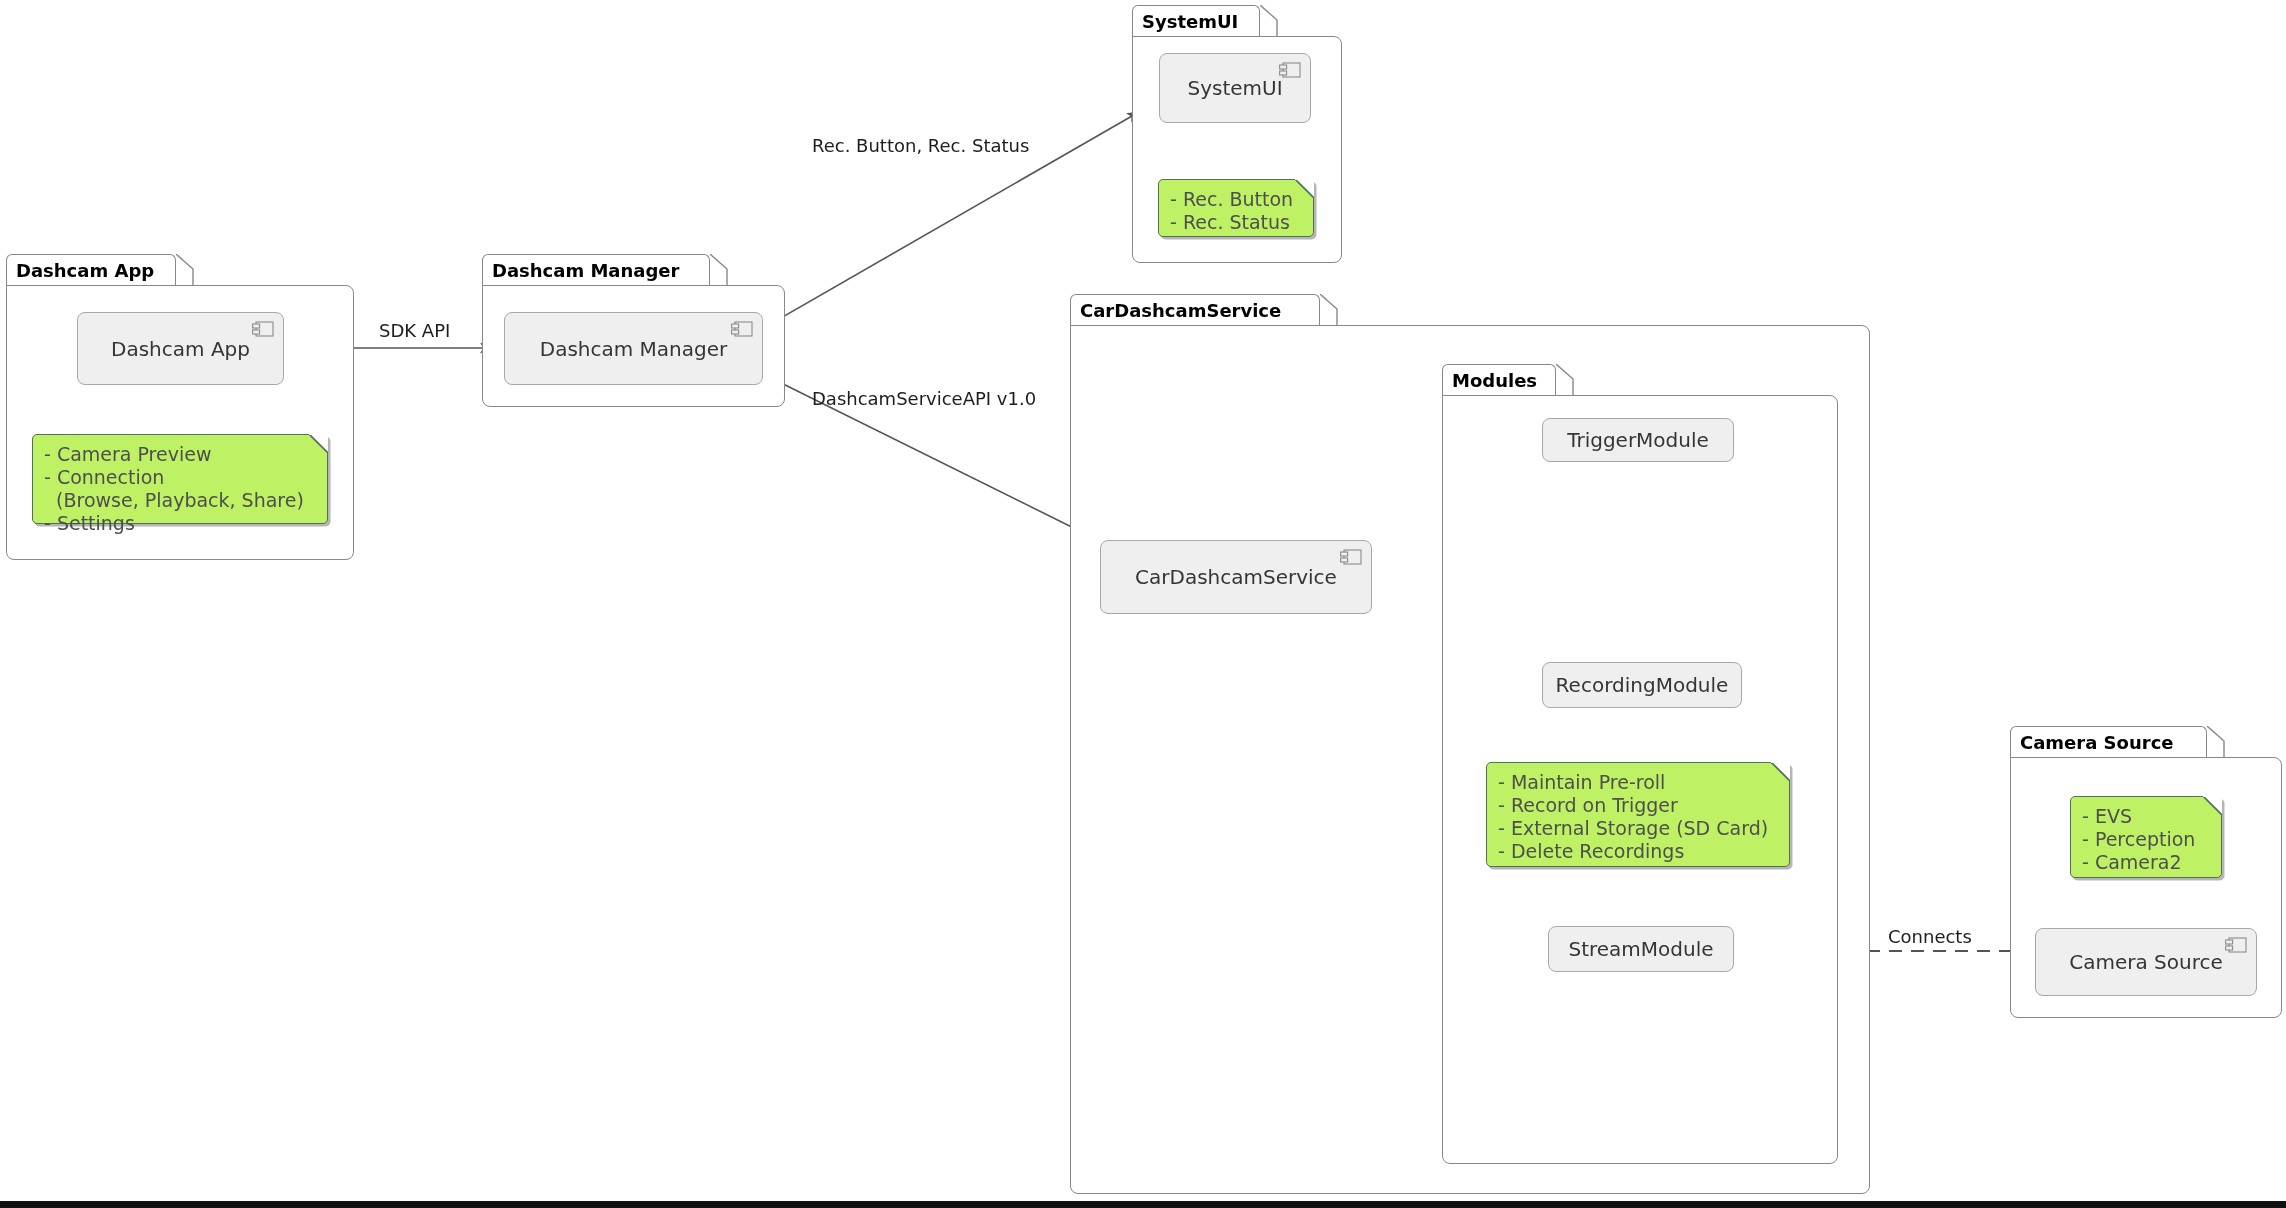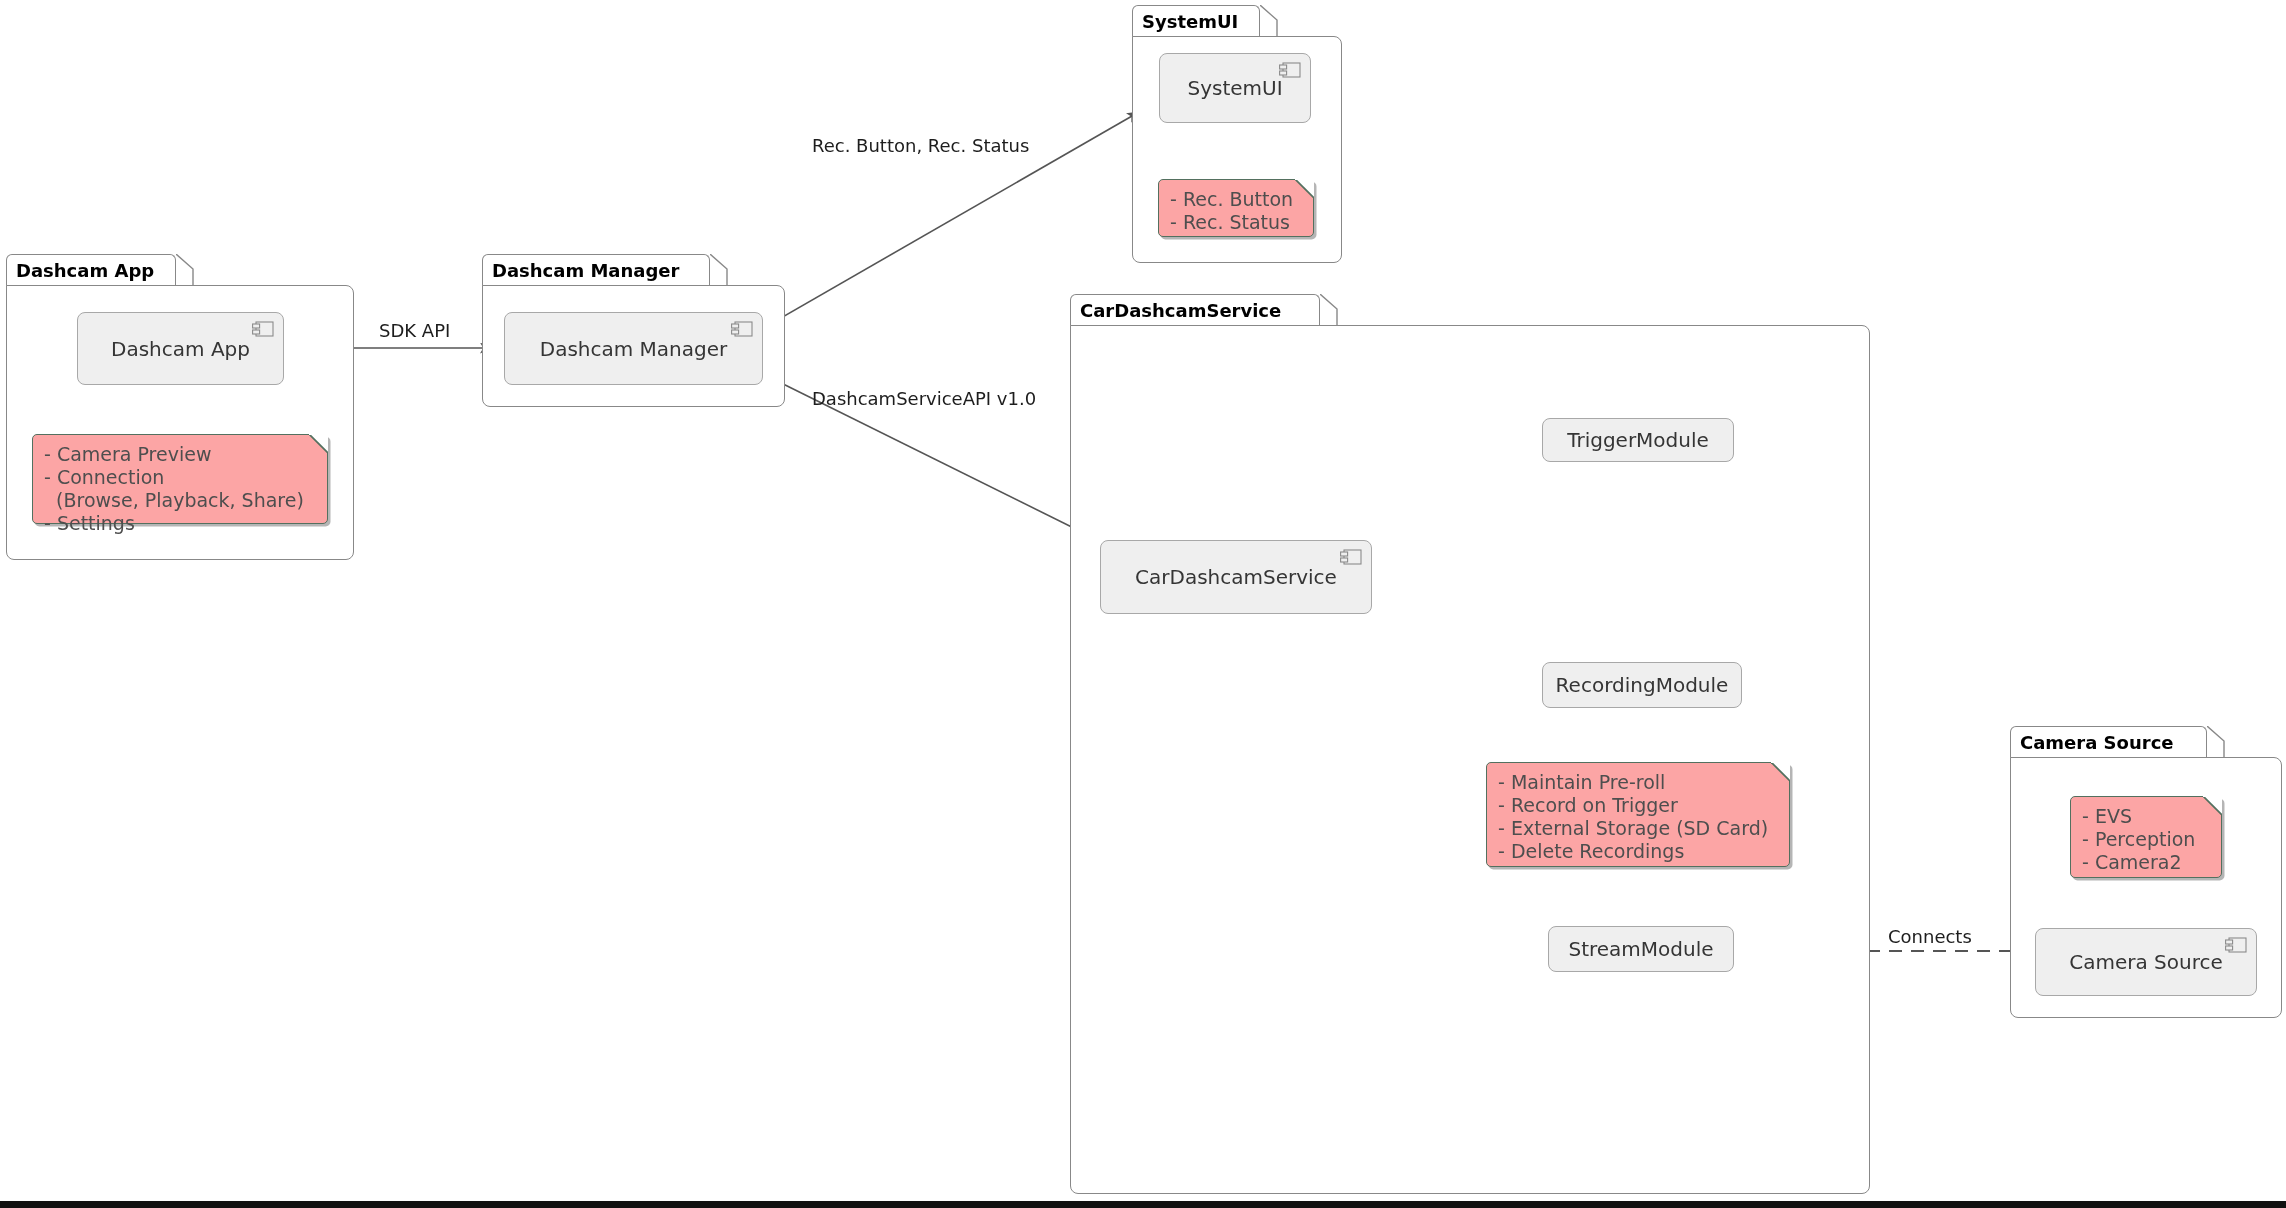--- a/index.html
+++ b/index.html
@@ -39,21 +39,21 @@
     display:flex;align-items:center;justify-content:center;
   }
   .comp-label{font-size:20px;color:#353535;white-space:nowrap;line-height:1;}
   .comp-icon{
     position:absolute;right:9px;top:8px;width:22px;height:16px;
   }
 
   
   .note{
     position:absolute;box-sizing:border-box;
-    background:#fca5a5;border:1.7px solid #53705f;
+    background:#bef264;border:1.7px solid #53705f;
     border-radius:5px;
     padding:8px 12px 8px 11px;
     box-shadow:2.5px 2.5px 0 0 rgba(70,70,70,0.40);
   }
   .note .fold{
     position:absolute;right:-1px;top:-1px;width:19px;height:19px;
   }
   .note-line{
     font-size:19px;color:#4e4e4e;line-height:23px;white-space:nowrap;
   }
@@ -206,20 +206,29 @@
   <div class="pkg" style="left:1070px;top:294px;width:800px;height:900px;">
     <div class="pkg-tab" style="width:250px;">
       <span class="pkg-tab-label">CarDashcamService</span>
     </div>
     <svg class="pkg-tab-slant" style="left:250px;" viewBox="0 0 18 32">
       <path d="M0,0 L17,15 L17,32" fill="none" stroke="#888888" stroke-width="1.4"></path>
     </svg>
     <div class="pkg-body" style="top:31px;width:800px;height:869px;"></div>
   </div>
 
+  <div class="pkg" style="left:1442px;top:364px;width:396px;height:800px;">
+    <div class="pkg-tab" style="width:114px;">
+      <span class="pkg-tab-label">Modules</span>
+    </div>
+    <svg class="pkg-tab-slant" style="left:114px;" viewBox="0 0 18 32">
+      <path d="M0,0 L17,15 L17,32" fill="none" stroke="#888888" stroke-width="1.4"></path>
+    </svg>
+    <div class="pkg-body" style="top:31px;width:396px;height:769px;"></div>
+  </div>
 
   <div class="comp" style="left:1100px;top:540px;width:272px;height:74px;">
     <span class="comp-label">CarDashcamService</span>
     <svg class="comp-icon" viewBox="0 0 22 16">
       <rect x="4" y="1" width="17" height="14" fill="#efefef" stroke="#8a8a8a" stroke-width="1.1"></rect>
       <rect x="0.6" y="3" width="7" height="4" fill="#efefef" stroke="#8a8a8a" stroke-width="1.1"></rect>
       <rect x="0.6" y="9" width="7" height="4" fill="#efefef" stroke="#8a8a8a" stroke-width="1.1"></rect>
     </svg>
   </div>
 

